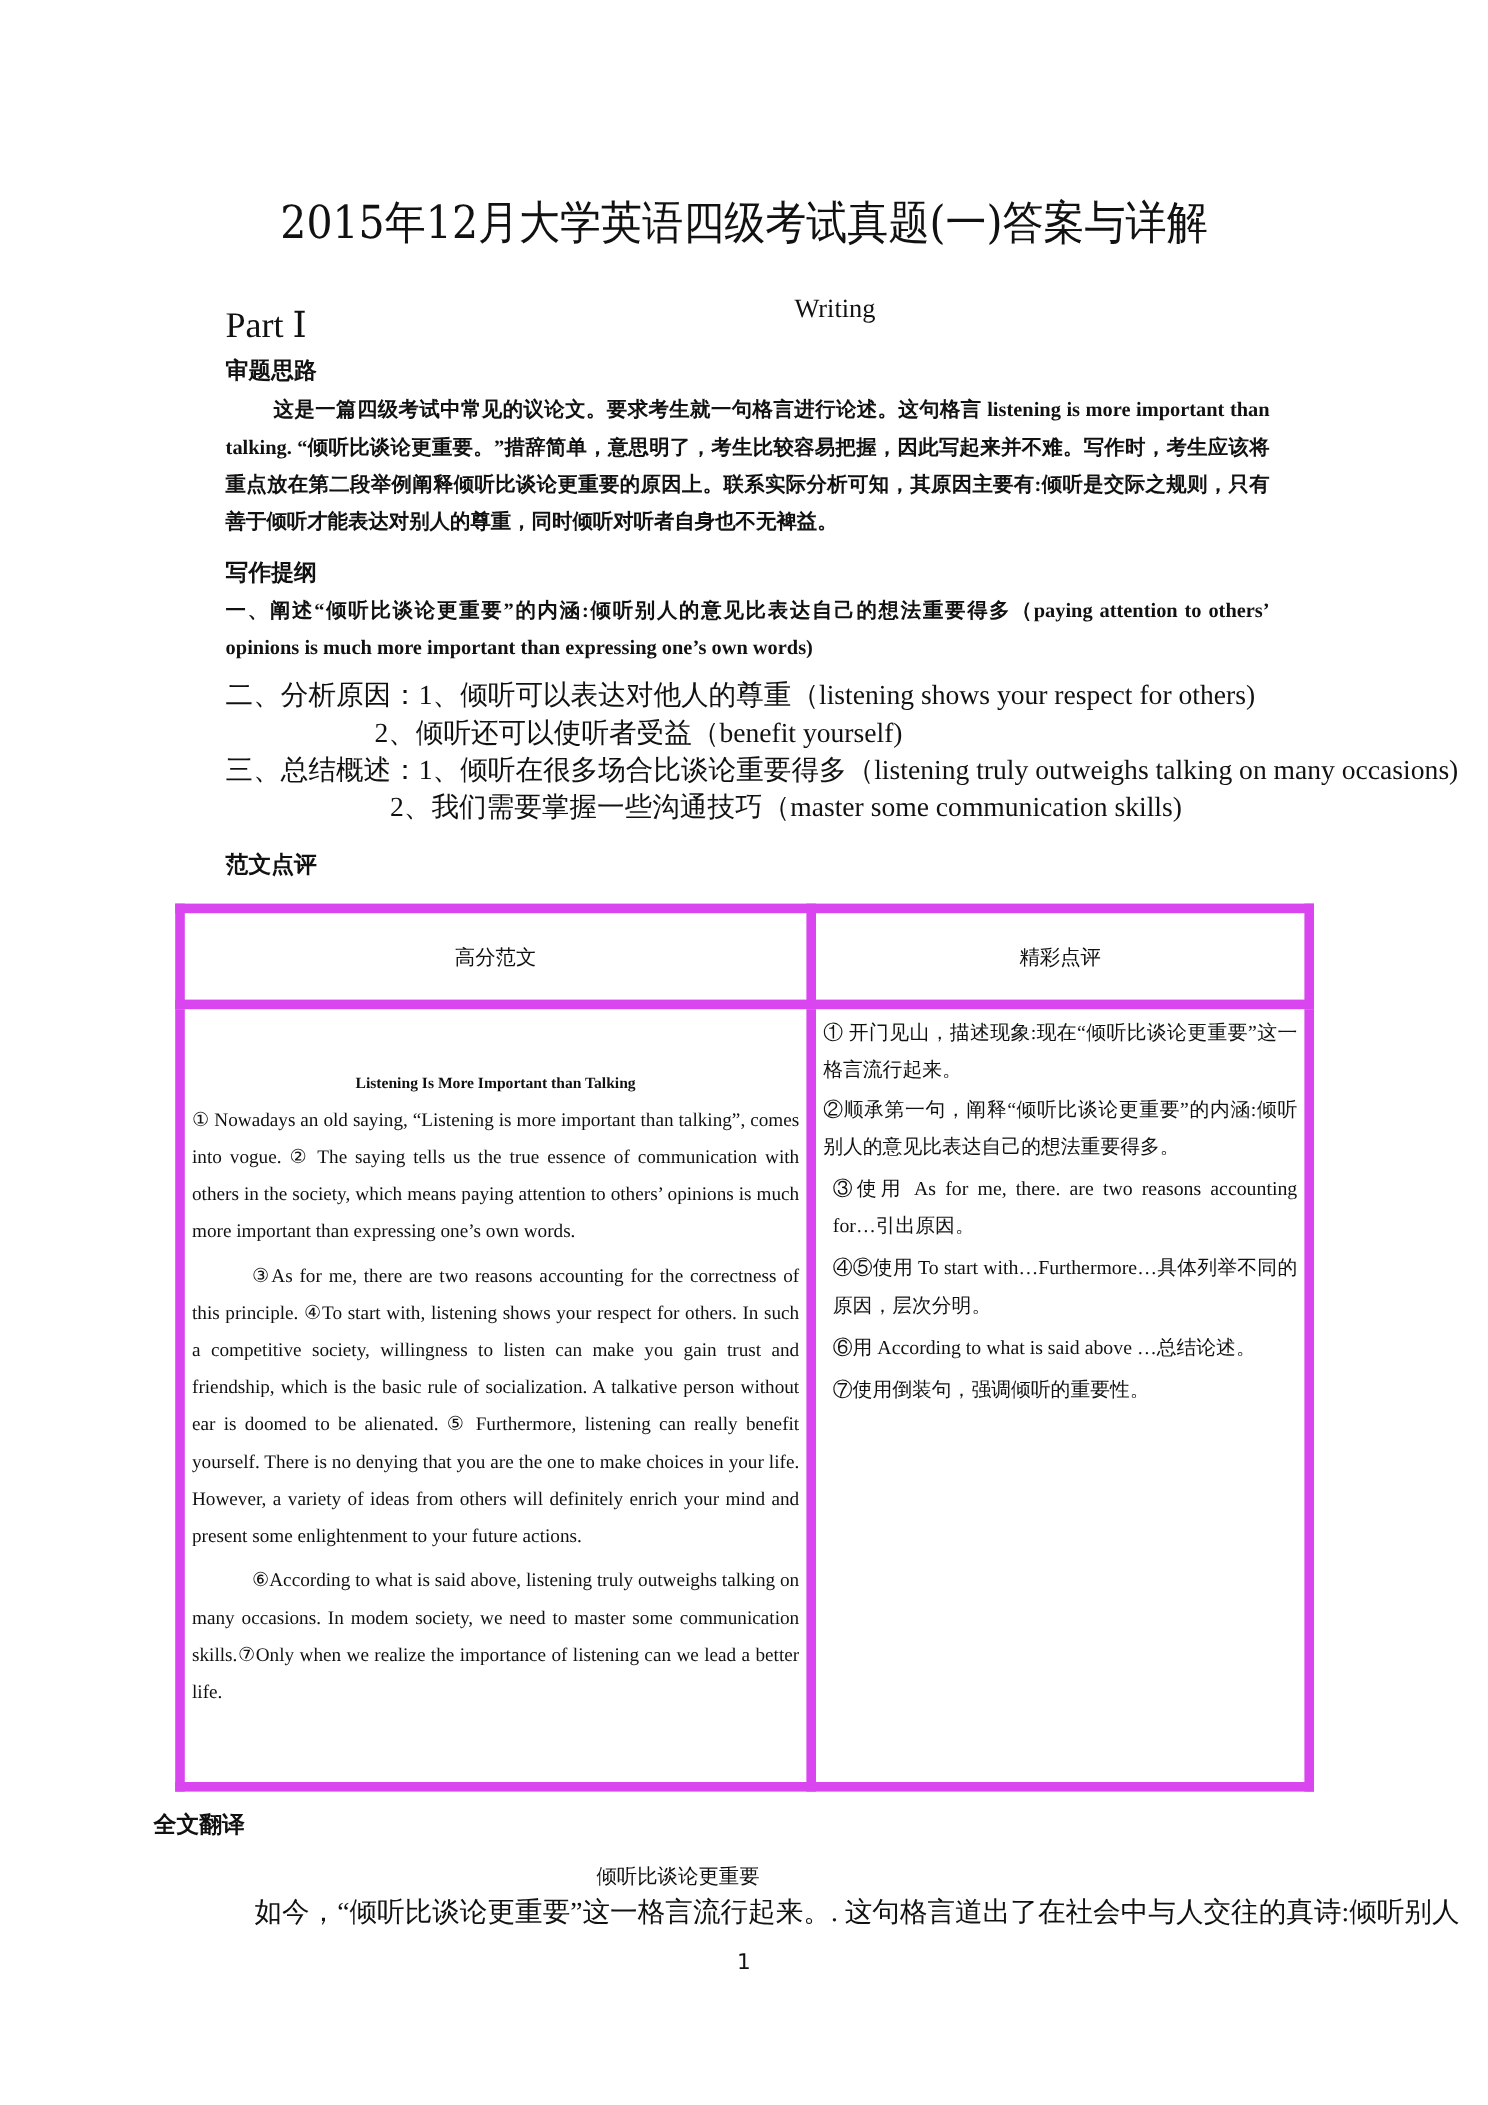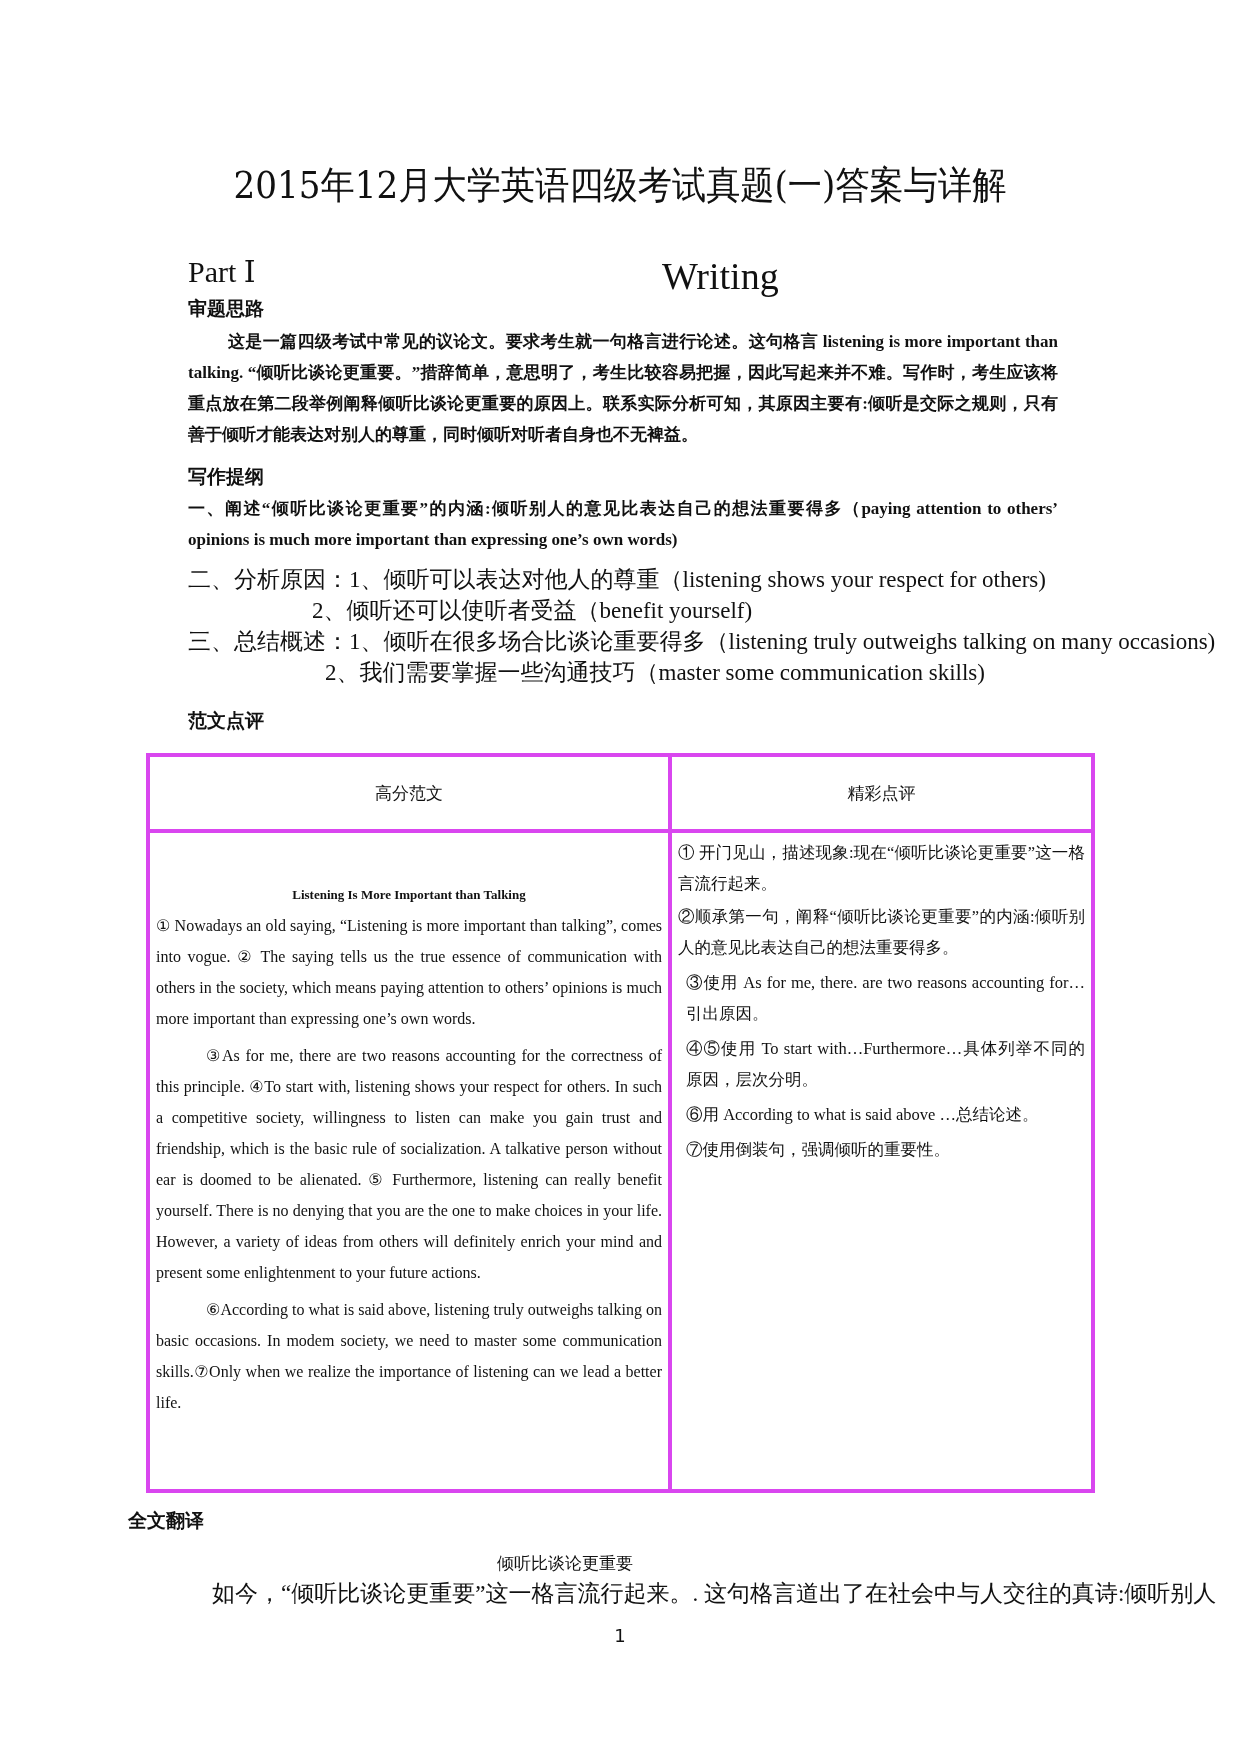--- a/index.html
+++ b/index.html
@@ -2,29 +2,29 @@
 <html><head>
 <meta charset="utf-8">
 <style>
   html, body { margin: 0; padding: 0; background: #ffffff; }
   body { width: 1240px; height: 1754px; position: relative; overflow: hidden;
          font-family: "Liberation Serif", "DejaVu Serif", serif; color: #111; }
   .abs { position: absolute; }
   .title { top: 160px; left: 0; width: 1240px; text-align: center;
            font-size: 38px; letter-spacing: 0px; font-family: "DejaVu Serif", serif; transform: scaleX(0.9); }
   .part-label { top: 254px; left: 188px; font-size: 30px; }
-  .part-name { top: 254px; left: 662px; font-size: 38px; }
+  .part-name { top: 244px; left: 662px; font-size: 22px; }
   .heading { font-size: 19px; font-weight: bold; font-family: "DejaVu Sans", sans-serif; }
   .body-text { font-size: 17px; line-height: 31px; text-align: justify; font-weight: bold; }
   .para { left: 188px; width: 870px; }
   .indent { text-indent: 40px; }
   .line { font-size: 23px; line-height: 31px; white-space: nowrap; }
   table.essay { position: absolute; top: 753px; left: 146px; width: 949px; height: 740px;
                 border-collapse: collapse; }
-  table.essay td, table.essay th { border: 4px solid #d946ef; vertical-align: top; padding: 4px; }
+  table.essay td, table.essay th { border: 8px solid #d946ef; vertical-align: top; padding: 4px; }
   table.essay th { height: 64px; font-weight: normal; font-size: 17px; text-align: center;
                    vertical-align: middle; font-family: "DejaVu Sans", sans-serif; }
   .col-left { width: 510px; }
   .essay-cell { padding: 0; }
   .essay-title { text-align: center; font-weight: bold; font-size: 13px; margin-top: 42px; line-height: 31px; }
   .essay-p { font-size: 16px; line-height: 31px; text-align: justify; margin: 0 2px 6px 2px; }
   .essay-p.ind { text-indent: 50px; }
   .comment-cell { padding-top: 220px; }
   .cmt { font-size: 16.5px; line-height: 31px; text-align: justify; margin: 0 2px 2px 2px; }
   .cmt.pad { margin-top: 4px; padding-left: 8px; }
@@ -56,21 +56,21 @@
   <tbody>
       <tr>
     <th class="col-left">高分范文</th>
     <th>精彩点评</th>
   </tr>
   <tr>
     <td class="essay-cell">
       <div class="essay-title">Listening Is More Important than Talking</div>
       <p class="essay-p">① Nowadays an old saying, “Listening is more important than talking”, comes into vogue. ② The saying tells us the true essence of communication with others in the society, which means paying attention to others’ opinions is much more important than expressing one’s own words.</p>
       <p class="essay-p ind">③As for me, there are two reasons accounting for the correctness of this principle. ④To start with, listening shows your respect for others. In such a competitive society, willingness to listen can make you gain trust and friendship, which is the basic rule of socialization. A talkative person without ear is doomed to be alienated. ⑤ Furthermore, listening can really benefit yourself. There is no denying that you are the one to make choices in your life. However, a variety of ideas from others will definitely enrich your mind and present some enlightenment to your future actions.</p>
-      <p class="essay-p ind">⑥According to what is said above, listening truly outweighs talking on basic occasions. In modem society, we need to master some communication skills.⑦Only when we realize the importance of listening can we lead a better life.</p>
+      <p class="essay-p ind">⑥According to what is said above, listening truly outweighs talking on many occasions. In modem society, we need to master some communication skills.⑦Only when we realize the importance of listening can we lead a better life.</p>
     </td>
     <td class="comment-cell">
       <p class="cmt">① 开门见山，描述现象:现在“倾听比谈论更重要”这一格言流行起来。</p>
       <p class="cmt">②顺承第一句，阐释“倾听比谈论更重要”的内涵:倾听别人的意见比表达自己的想法重要得多。</p>
       <p class="cmt pad">③使用 As for me, there. are two reasons accounting for…引出原因。</p>
       <p class="cmt pad">④⑤使用 To start with…Furthermore…具体列举不同的原因，层次分明。</p>
       <p class="cmt pad">⑥用 According to what is said above …总结论述。</p>
       <p class="cmt pad">⑦使用倒装句，强调倾听的重要性。</p>
     </td>
   </tr>

